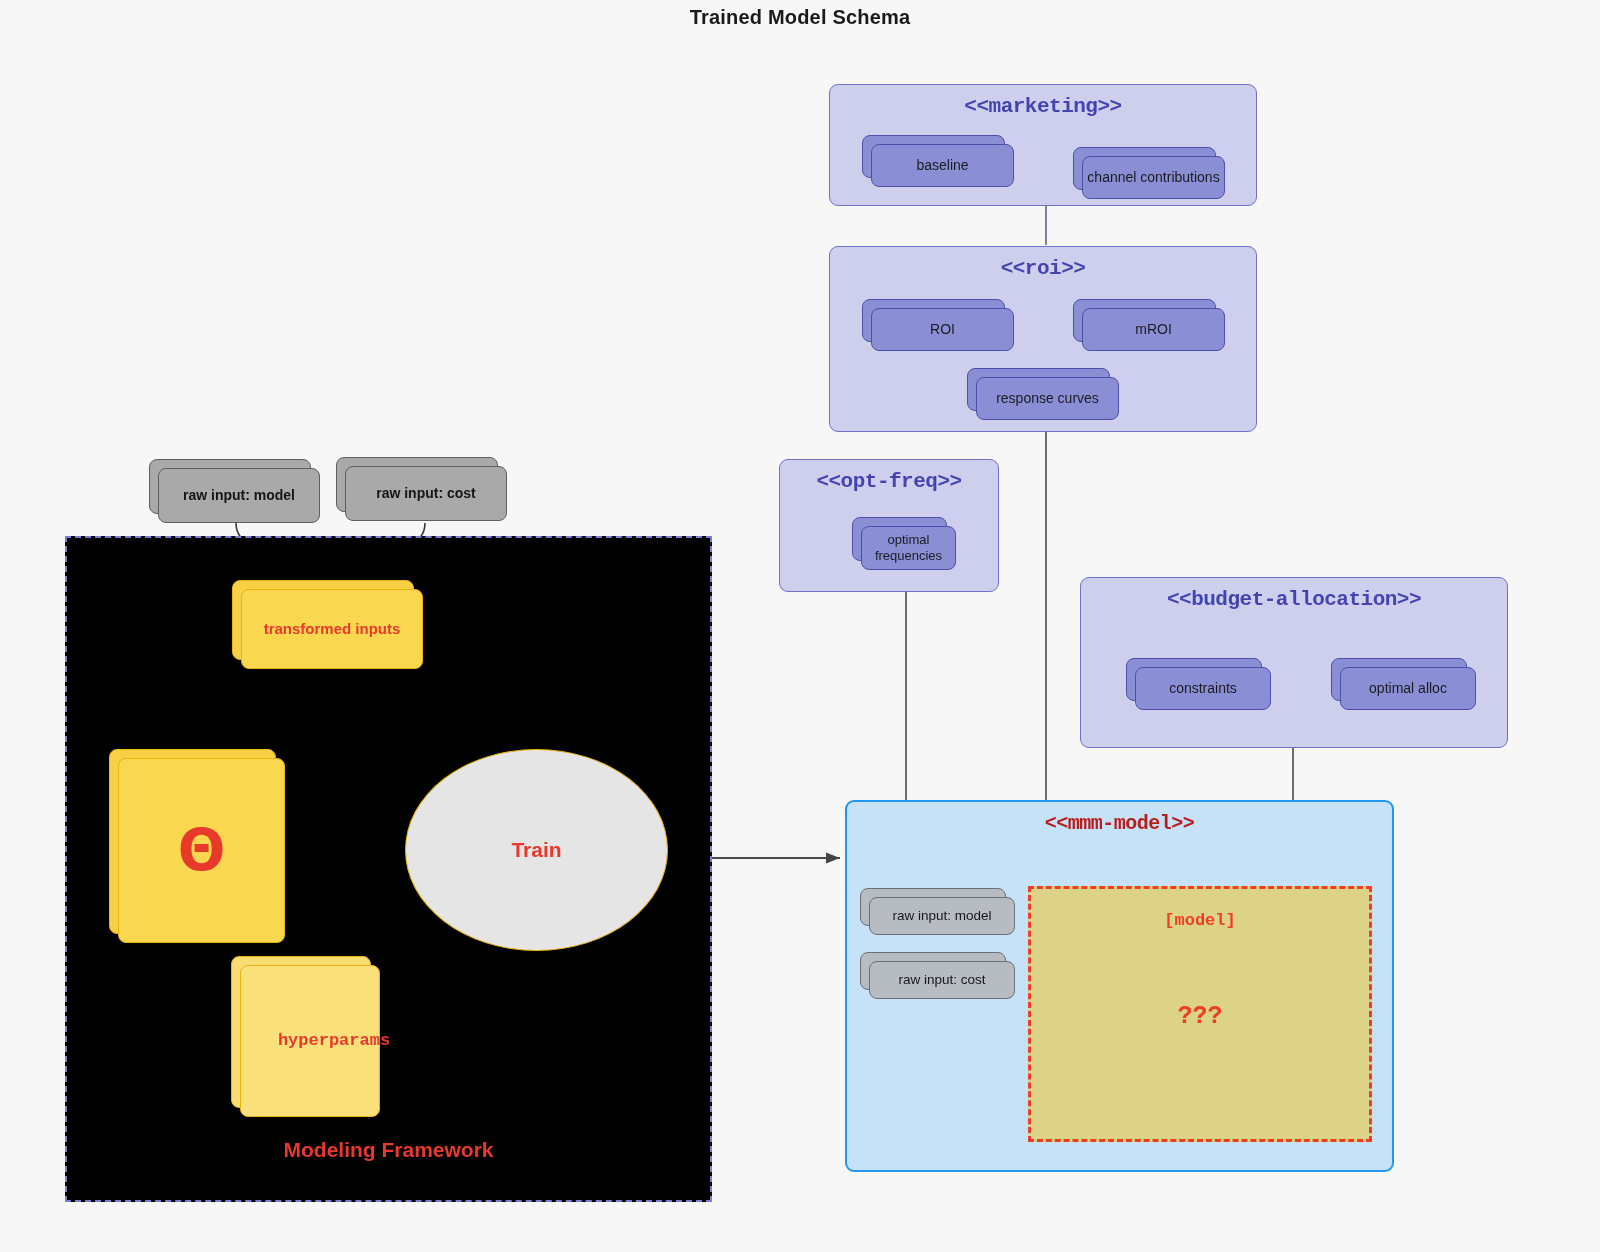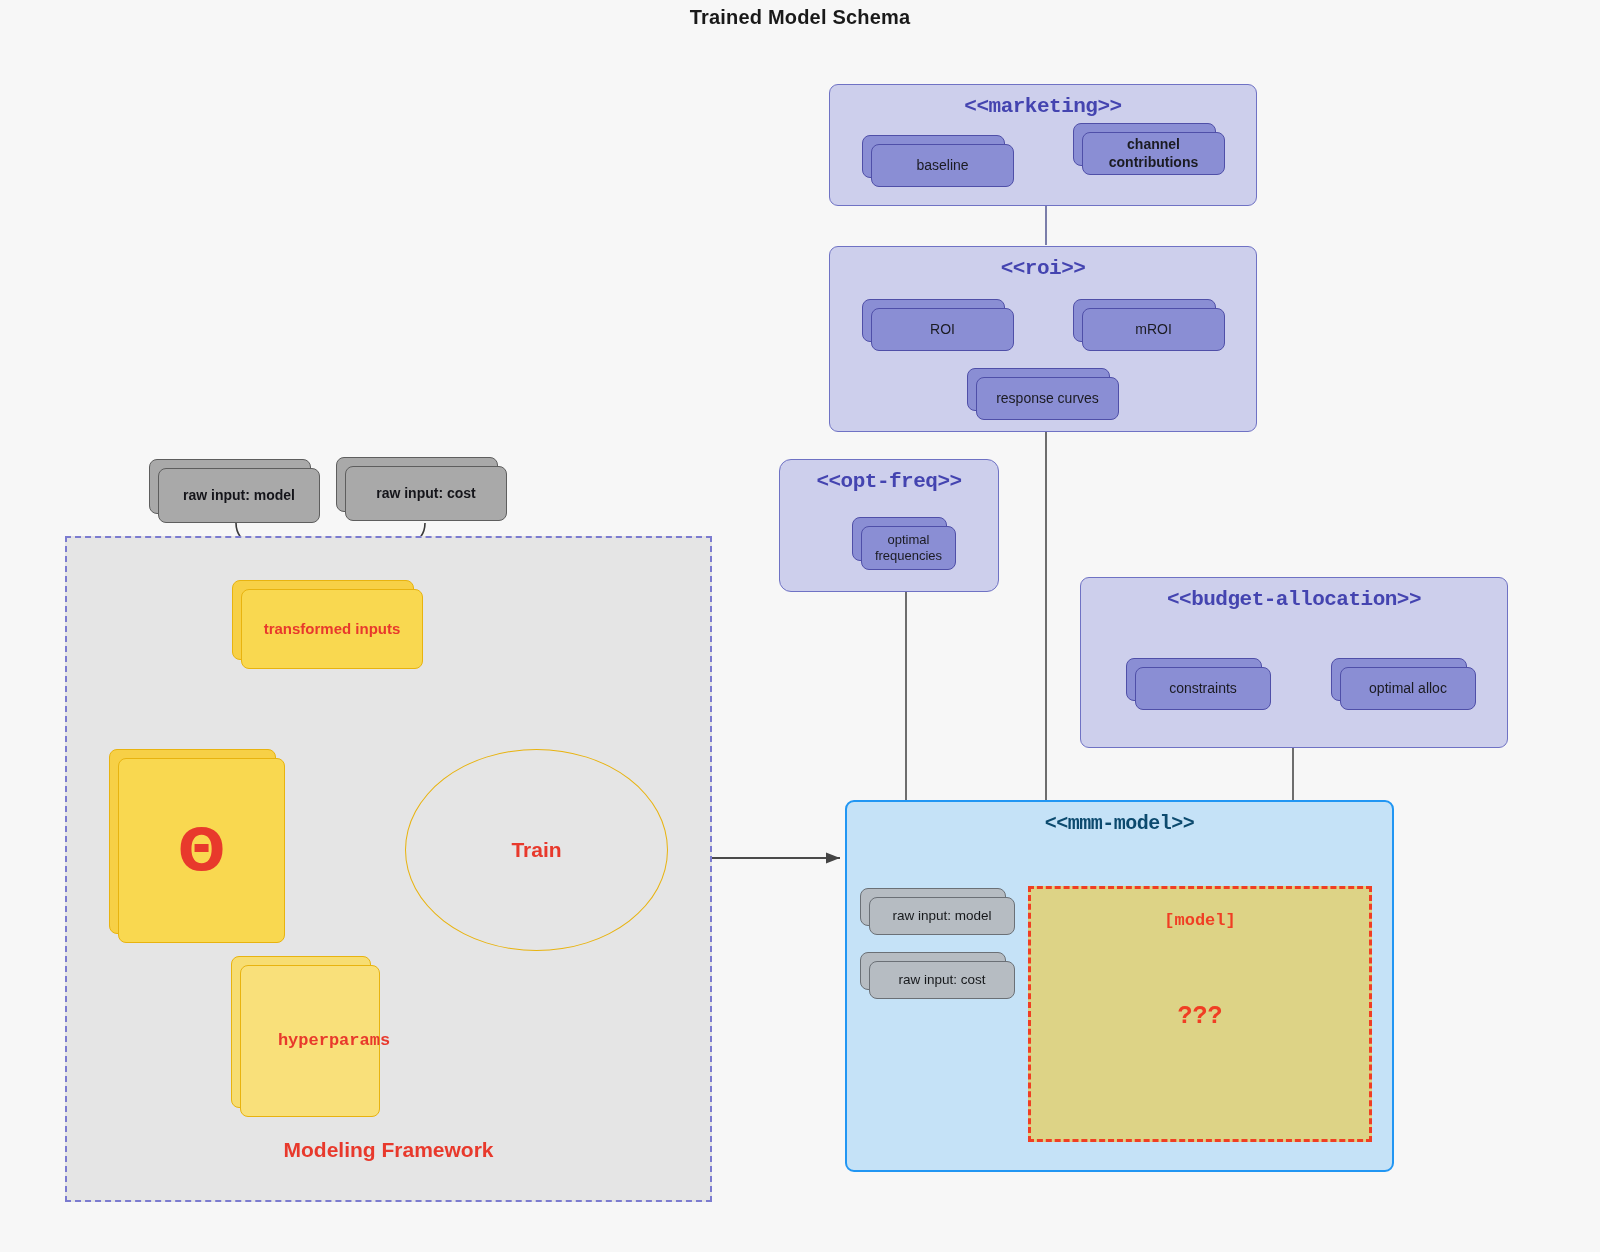--- a/index.html
+++ b/index.html
@@ -64,26 +64,26 @@
   }
   .package.purple{background:#cdcfec;border:1.6px solid #6f72c4;}
   .package.blue{background:#c5e2f7;border:2.2px solid #2196f3;}
   .pkg-title{
     position:absolute;left:0;top:10px;width:100%;
     text-align:center;
     font-family:"Liberation Mono", monospace;
     font-size:21px;font-weight:bold;color:#4444b0;
     letter-spacing:-0.5px;
   }
-  .package.blue .pkg-title{color:#0c4a6e;font-size:20px;}
+  .package.blue .pkg-title{color:#b91c1c;font-size:20px;}
 
   
   .framework{
     position:absolute;box-sizing:border-box;
-    background:#e5e5e5;
+    background:#000000;
     border:2px dashed #7b7bd0;
   }
   .framework-label{
     position:absolute;width:100%;text-align:center;
     font-size:21px;font-weight:bold;color:#e8392c;
   }
 
   
   .theta-glyph{
     font-size:56px;font-weight:bold;color:#e8392c;
@@ -164,21 +164,21 @@
 
     <line x1="1278" y1="679" x2="1330" y2="679" stroke="#4e4e86" stroke-width="1.3" marker-start="url(#arrow-gray-s)" marker-end="url(#arrow-gray-e)"></line>
   </svg>
 
   <div class="package purple" style="left:829px;top:84px;width:428px;height:122px;">
     <div class="pkg-title">&lt;&lt;marketing&gt;&gt;</div>
     <div class="stack pcard" style="left:32px;top:50px;width:143px;height:43px;">
       <div class="shadowcard"></div>
       <div class="frontcard">baseline</div>
     </div>
-    <div class="stack pcard" style="left:243px;top:38px;width:143px;height:43px;font-weight:bold;">
+    <div class="stack pcard" style="left:243px;top:62px;width:143px;height:43px;">
       <div class="shadowcard"></div>
       <div class="frontcard">channel contributions</div>
     </div>
   </div>
 
   <div class="package purple" style="left:829px;top:246px;width:428px;height:186px;">
     <div class="pkg-title">&lt;&lt;roi&gt;&gt;</div>
     <div class="stack pcard" style="left:32px;top:52px;width:143px;height:43px;">
       <div class="shadowcard"></div>
       <div class="frontcard">ROI</div>
@@ -186,21 +186,21 @@
     <div class="stack pcard" style="left:243px;top:52px;width:143px;height:43px;">
       <div class="shadowcard"></div>
       <div class="frontcard">mROI</div>
     </div>
     <div class="stack pcard" style="left:137px;top:121px;width:143px;height:43px;">
       <div class="shadowcard"></div>
       <div class="frontcard">response curves</div>
     </div>
   </div>
 
-  <div class="package purple" style="left:779px;top:459px;width:220px;height:133px;border-radius:12px;">
+  <div class="package purple" style="left:779px;top:459px;width:220px;height:133px;">
     <div class="pkg-title">&lt;&lt;opt-freq&gt;&gt;</div>
     <div class="stack pcard" style="left:44px;top:57px;width:95px;height:44px;margin-left:28px;">
       <div class="shadowcard"></div>
       <div class="frontcard" style="flex-direction:column;font-size:13px;">
         <span>optimal</span>
         <span>frequencies</span>
       </div>
     </div>
   </div>
 

